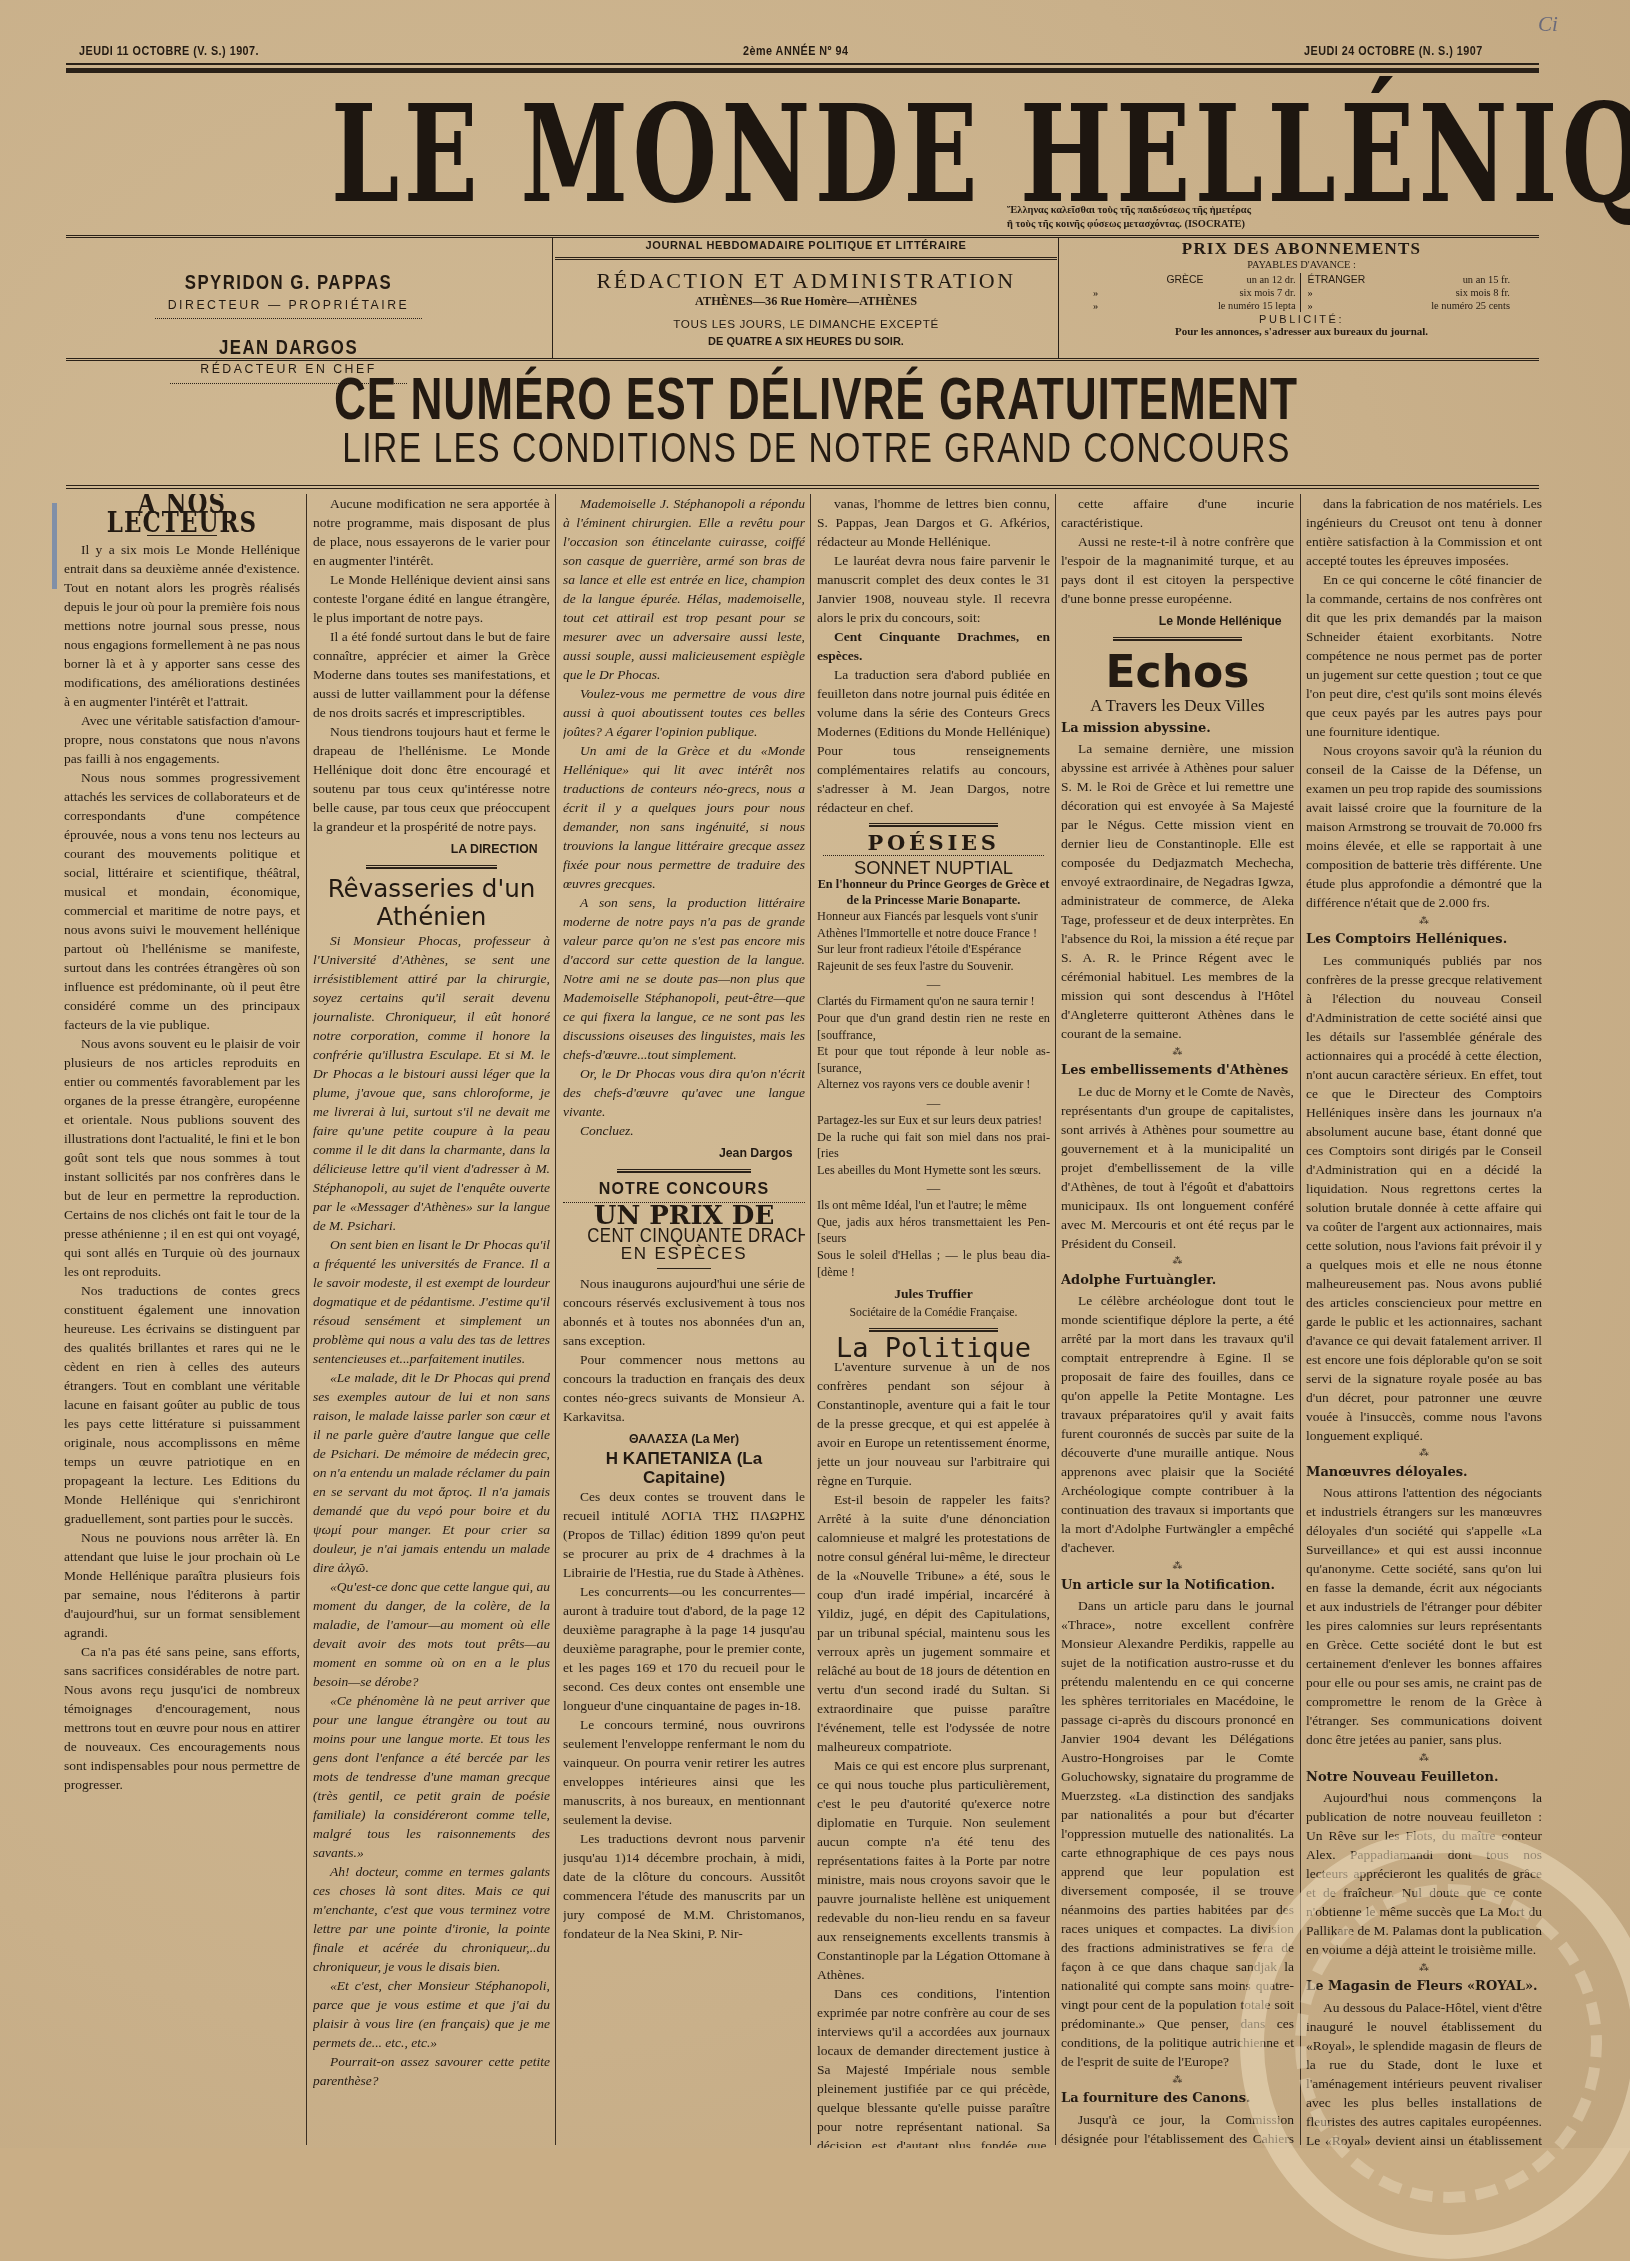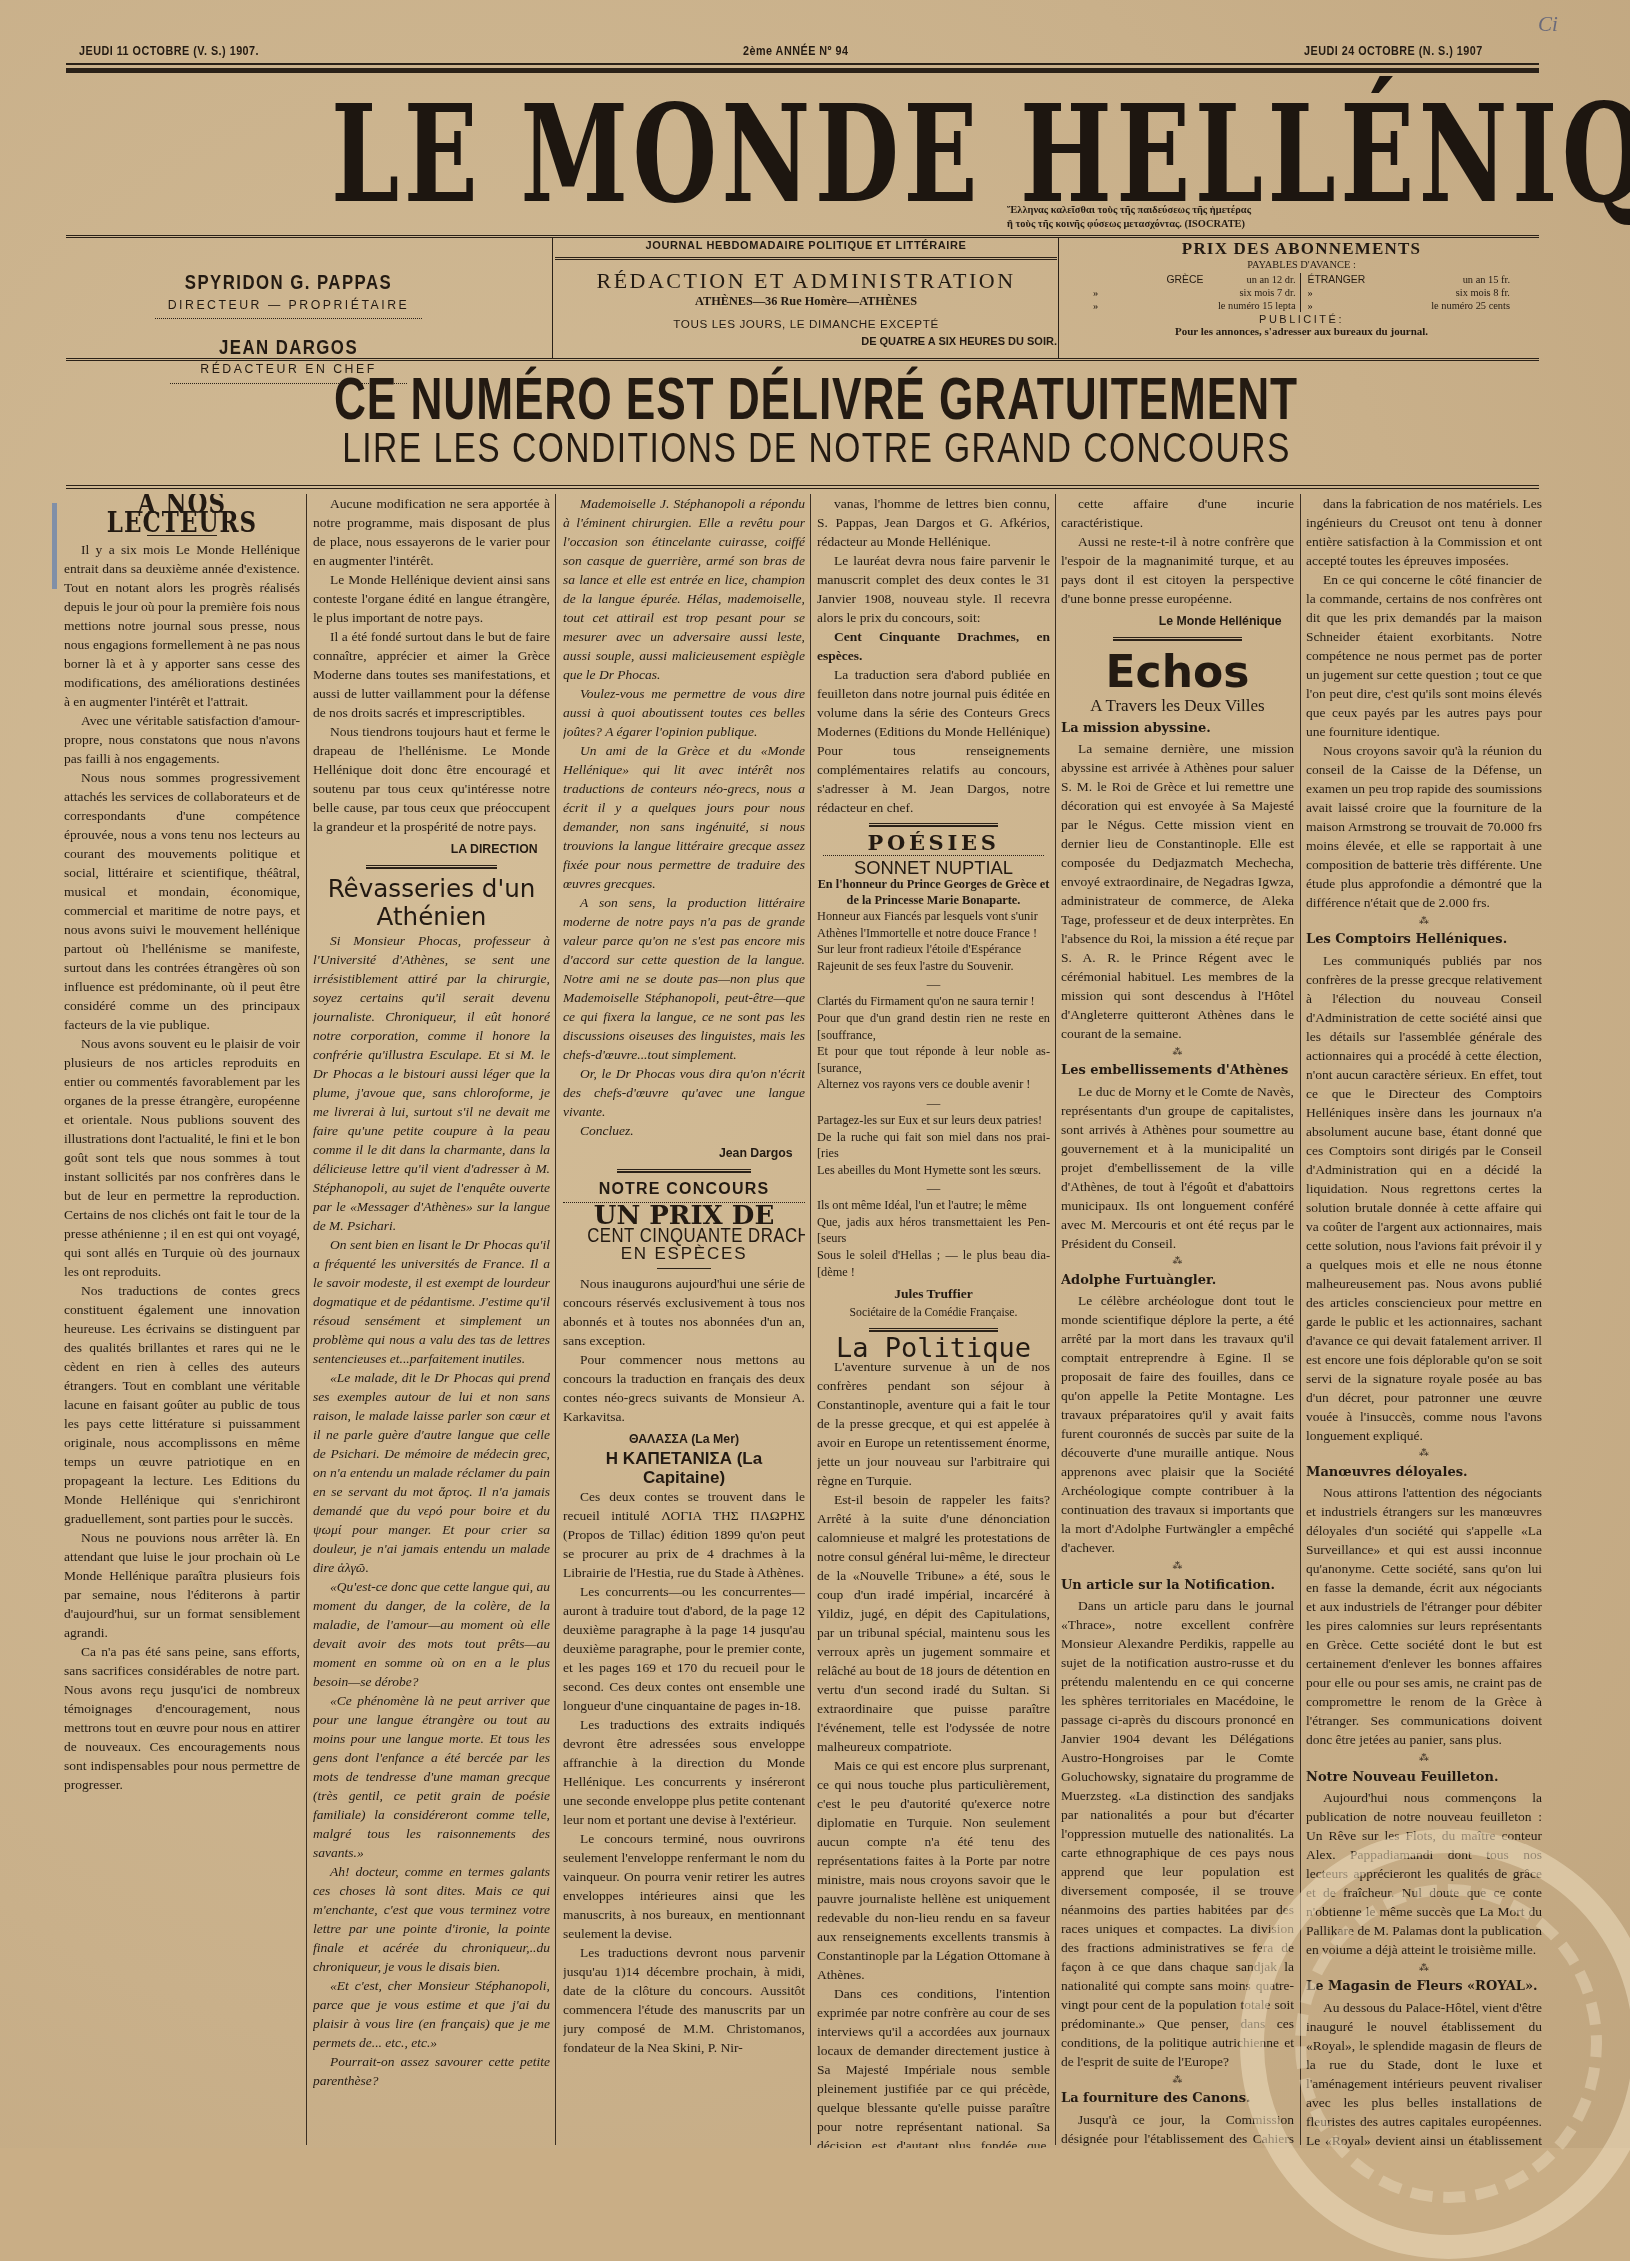--- a/index.html
+++ b/index.html
@@ -67,21 +67,21 @@
   <div style="border-top:1.2px dotted #2a2118;width:62%;margin:6.1px auto;"></div>
 </div>
 <div class="vline" style="left:552px;top:238px;height:120px;"></div>
 
 <div class="abs" style="left:555px;top:239px;width:502px;">
   <div class="caps" style="font-size:11px;font-weight:bold;letter-spacing:0.6px;">JOURNAL HEBDOMADAIRE POLITIQUE ET LITTÉRAIRE</div>
   <div style="border-top:1.8px solid #2a2118;border-bottom:1.2px solid #2a2118;height:1.2px;margin:6.1px 0 7.4px;"></div>
   <div class="center" style="font-size:22px;letter-spacing:2.5px;font-family:'Liberation Serif',serif;">RÉDACTION ET ADMINISTRATION</div>
   <div class="center b" style="font-size:12.3px;">ATHÈNES—36 Rue Homère—ATHÈNES</div>
   <div class="caps" style="font-size:11.7px;letter-spacing:0.6px;margin-top:8.6px;">TOUS LES JOURS, LE DIMANCHE EXCEPTÉ</div>
-  <div class="caps b" style="font-size:11px;margin-top:4.9px;text-align:right;">DE QUATRE A SIX HEURES DU SOIR.</div>
+  <div class="caps b" style="font-size:11px;margin-top:4.9px;">DE QUATRE A SIX HEURES DU SOIR.</div>
 </div>
 <div class="vline" style="left:1058px;top:238px;height:120px;"></div>
 
 <div class="abs" style="left:1093px;top:239px;width:417px;">
   <div class="center b" style="font-size:17px;letter-spacing:1.2px;">PRIX DES ABONNEMENTS</div>
   <div class="center" style="font-size:10.4px;">PAYABLES D'AVANCE :</div>
   <div style="display:flex;margin-top:2.5px;font-size:10.4px;line-height:13px;">
     <div style="width:50%;border-right:1.2px solid #2a2118;padding-right:4.9px;">
       <div style="display:flex;justify-content:flex-end;gap:43px;">
           <span class="caps">GRÈCE</span>
@@ -170,21 +170,20 @@
   <div class="center b" style="font-size:26px;font-family:'DejaVu Serif',serif;">UN PRIX DE</div>
   <div class="center" style="font-size:21px;letter-spacing:0.6px;font-family:'Liberation Sans',sans-serif;transform:scaleX(.8);white-space:nowrap;">CENT CINQUANTE DRACHMES</div>
   <div class="center" style="font-size:17px;letter-spacing:1.8px;font-family:'Liberation Sans',sans-serif;">EN ESPÈCES</div>
   <div style="border-top:1.2px solid #2a2118;width:22%;margin:4.9px auto;"></div>
   <p>Nous inaugurons aujourd'hui une série de concours réservés exclusivement à tous nos abonnés et à toutes nos abonnées d'un an, sans exception.</p>
   <p>Pour commencer nous mettons au concours la traduction en français des deux contes néo-grecs suivants de Monsieur A. Karkavitsa.</p>
   <div class="center b" style="font-size:12.3px;font-family:'Liberation Sans',sans-serif;margin-top:3.7px;">ΘΑΛΑΣΣΑ (La Mer)</div>
   <div class="center b" style="font-size:17px;font-family:'Liberation Sans',sans-serif;">Η ΚΑΠΕΤΑΝΙΣΑ (La Capitaine)</div>
   <p>Ces deux contes se trouvent dans le recueil intitulé ΛΟΓΙΑ ΤΗΣ ΠΛΩΡΗΣ (Propos de Tillac) édition 1899 qu'on peut se procurer au prix de 4 drachmes à la Librairie de l'Hestia, rue du Stade à Athènes.</p>
   <p>Les concurrents—ou les concurrentes—auront à traduire tout d'abord, de la page 12 deuxième paragraphe à la page 14 jusqu'au deuxième paragraphe, pour le premier conte, et les pages 169 et 170 du recueil pour le second. Ces deux contes ont ensemble une longueur d'une cinquantaine de pages in-18.</p>
-  <p>Les traductions des extraits indiqués devront être adressées sous enveloppe affranchie à la direction du Monde Hellénique. Les concurrents y inséreront une seconde enveloppe plus petite contenant leur nom et portant une devise à l'extérieur.</p>
   <p>Le concours terminé, nous ouvrirons seulement l'enveloppe renfermant le nom du vainqueur. On pourra venir retirer les autres enveloppes intérieures ainsi que les manuscrits, à nos bureaux, en mentionnant seulement la devise.</p>
   <p>Les traductions devront nous parvenir jusqu'au 1)14 décembre prochain, à midi, date de la clôture du concours. Aussitôt commencera l'étude des manuscrits par un jury composé de M.M. Christomanos, fondateur de la Nea Skini, P. Nir-</p>
 </div>
 
 <div class="col" style="left:817px;width:233px;height:1657px;">
   <p>vanas, l'homme de lettres bien connu, S. Pappas, Jean Dargos et G. Afkérios, rédacteur au Monde Hellénique.</p>
   <p>Le lauréat devra nous faire parvenir le manuscrit complet des deux contes le 31 Janvier 1908, nouveau style. Il recevra alors le prix du concours, soit:</p>
   <p class="b">Cent Cinquante Drachmes, en espèces.</p>
   <p>La traduction sera d'abord publiée en feuilleton dans notre journal puis éditée en volume dans la série des Conteurs Grecs Modernes (Editions du Monde Hellénique) Pour tous renseignements complémentaires relatifs au concours, s'adresser à M. Jean Dargos, notre rédacteur en chef.</p>
   <div class="smallrule"></div>

